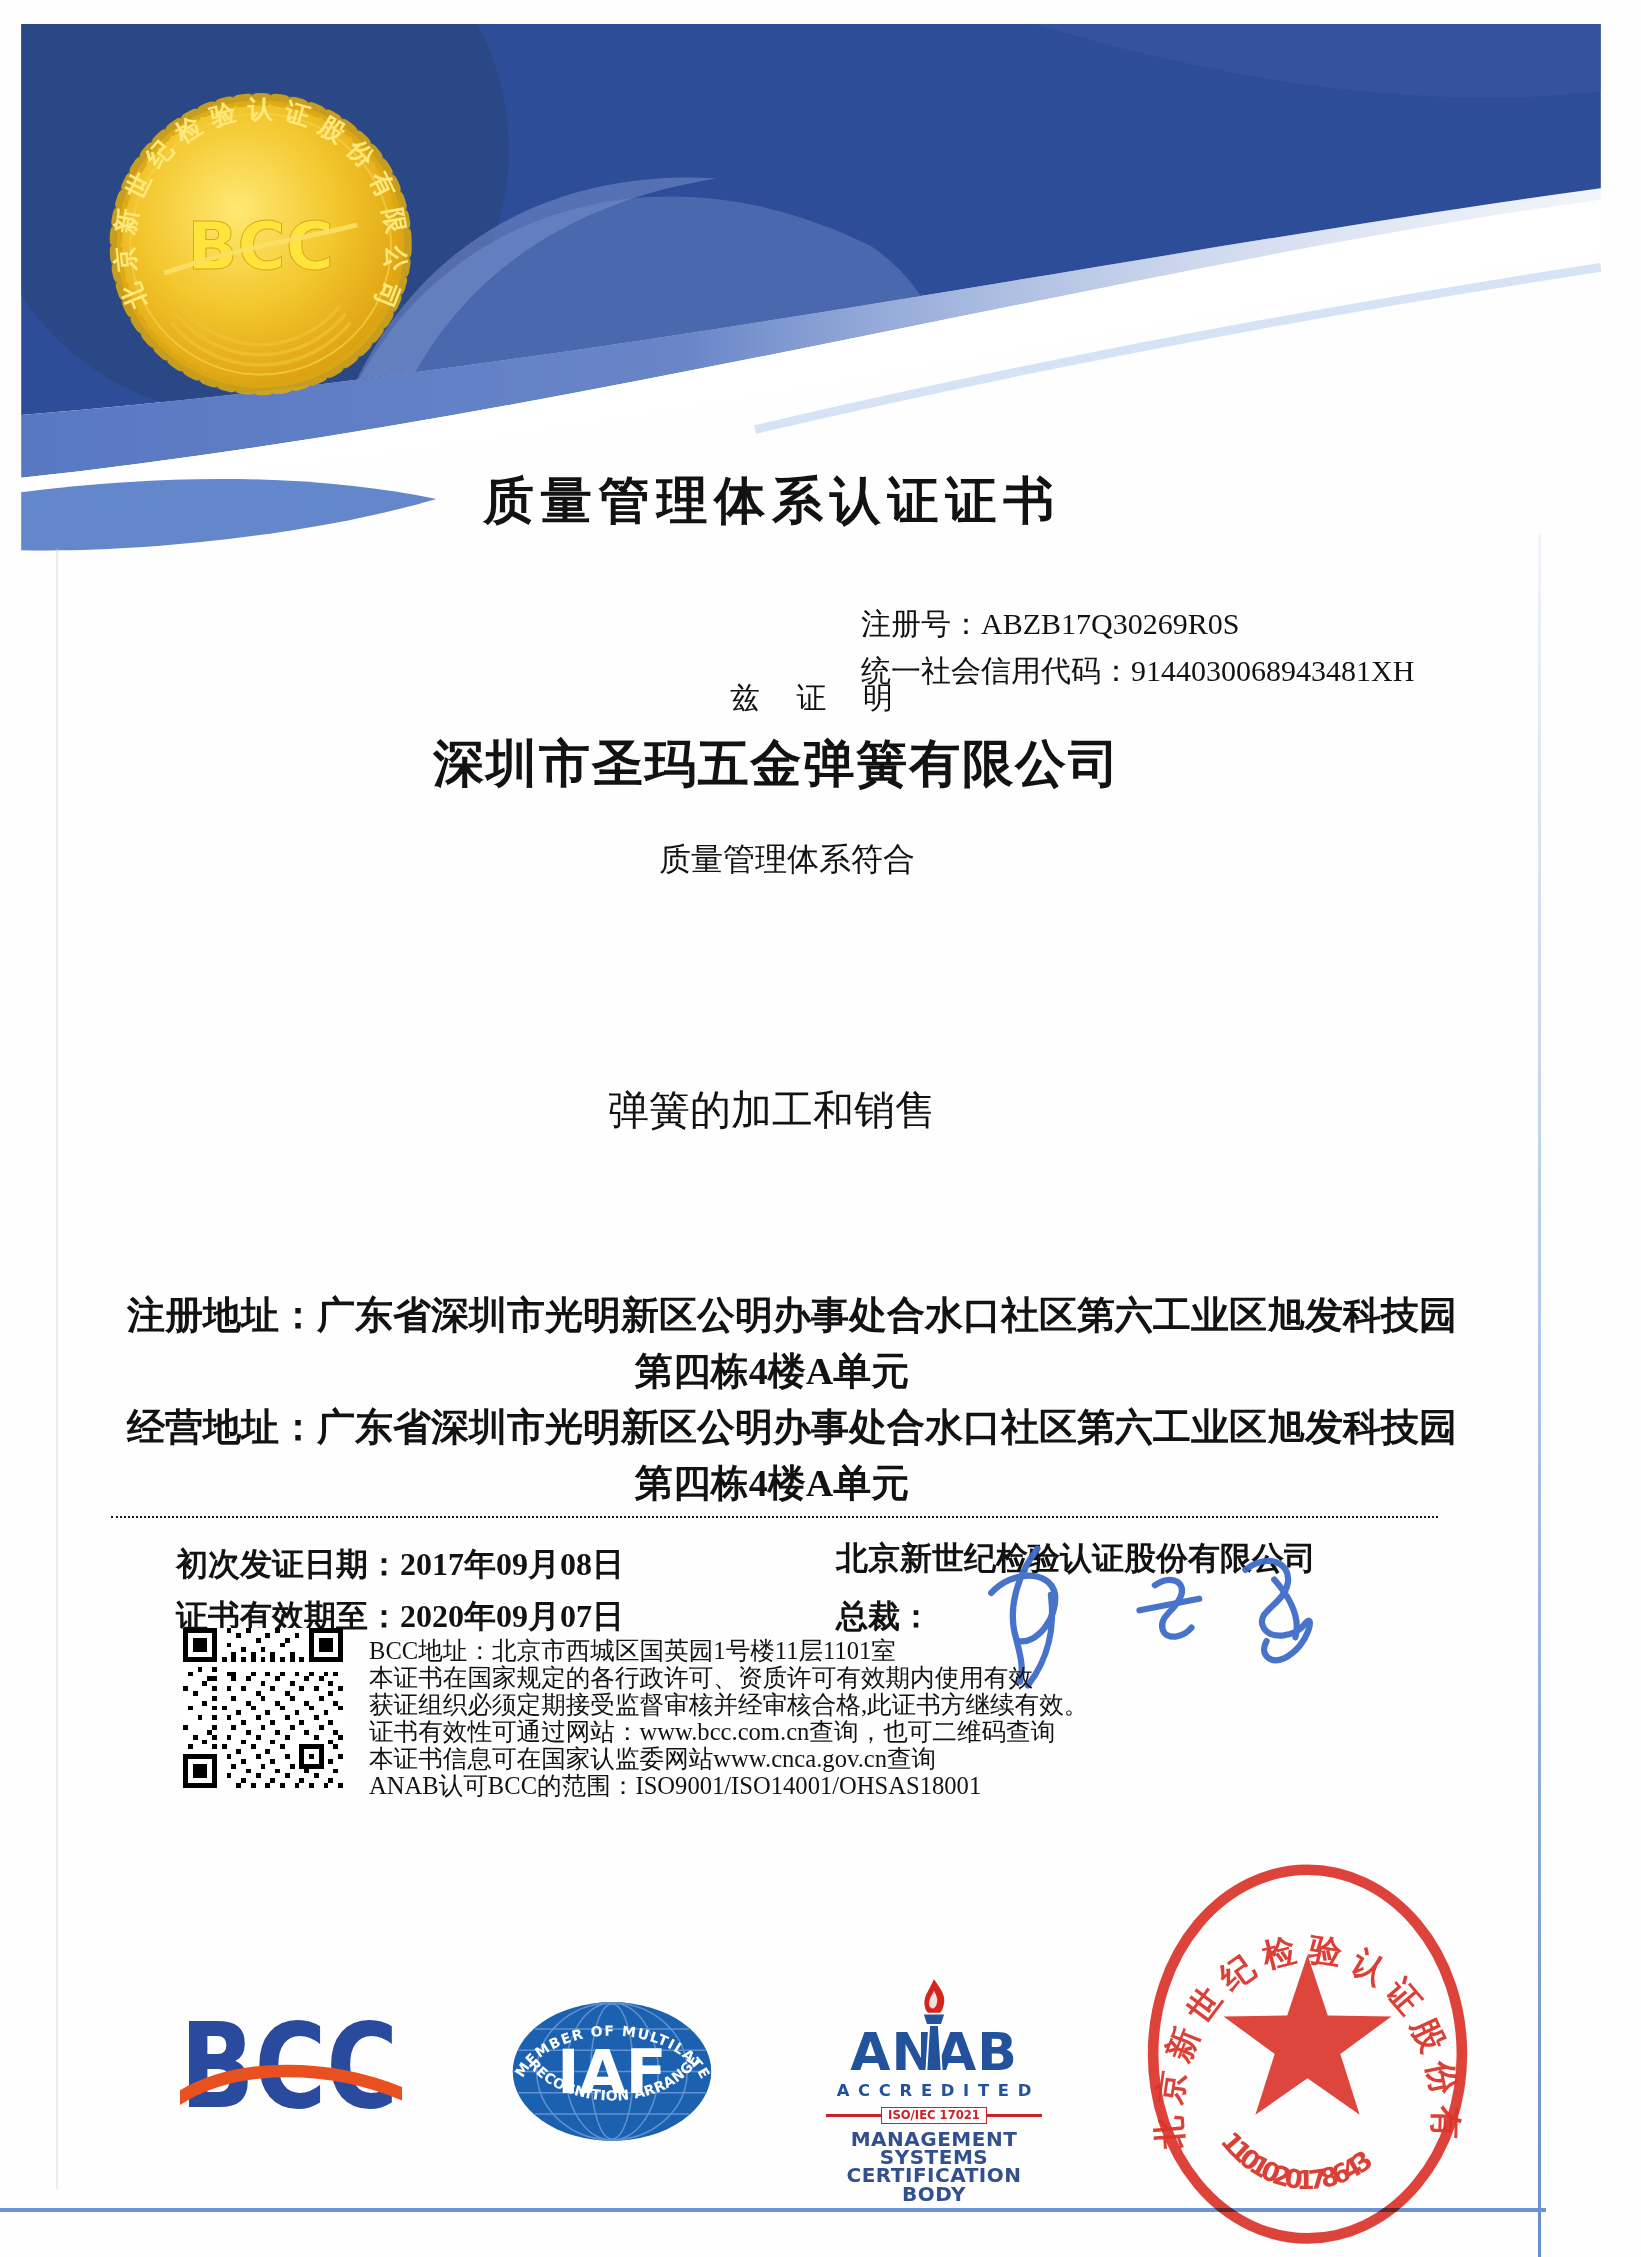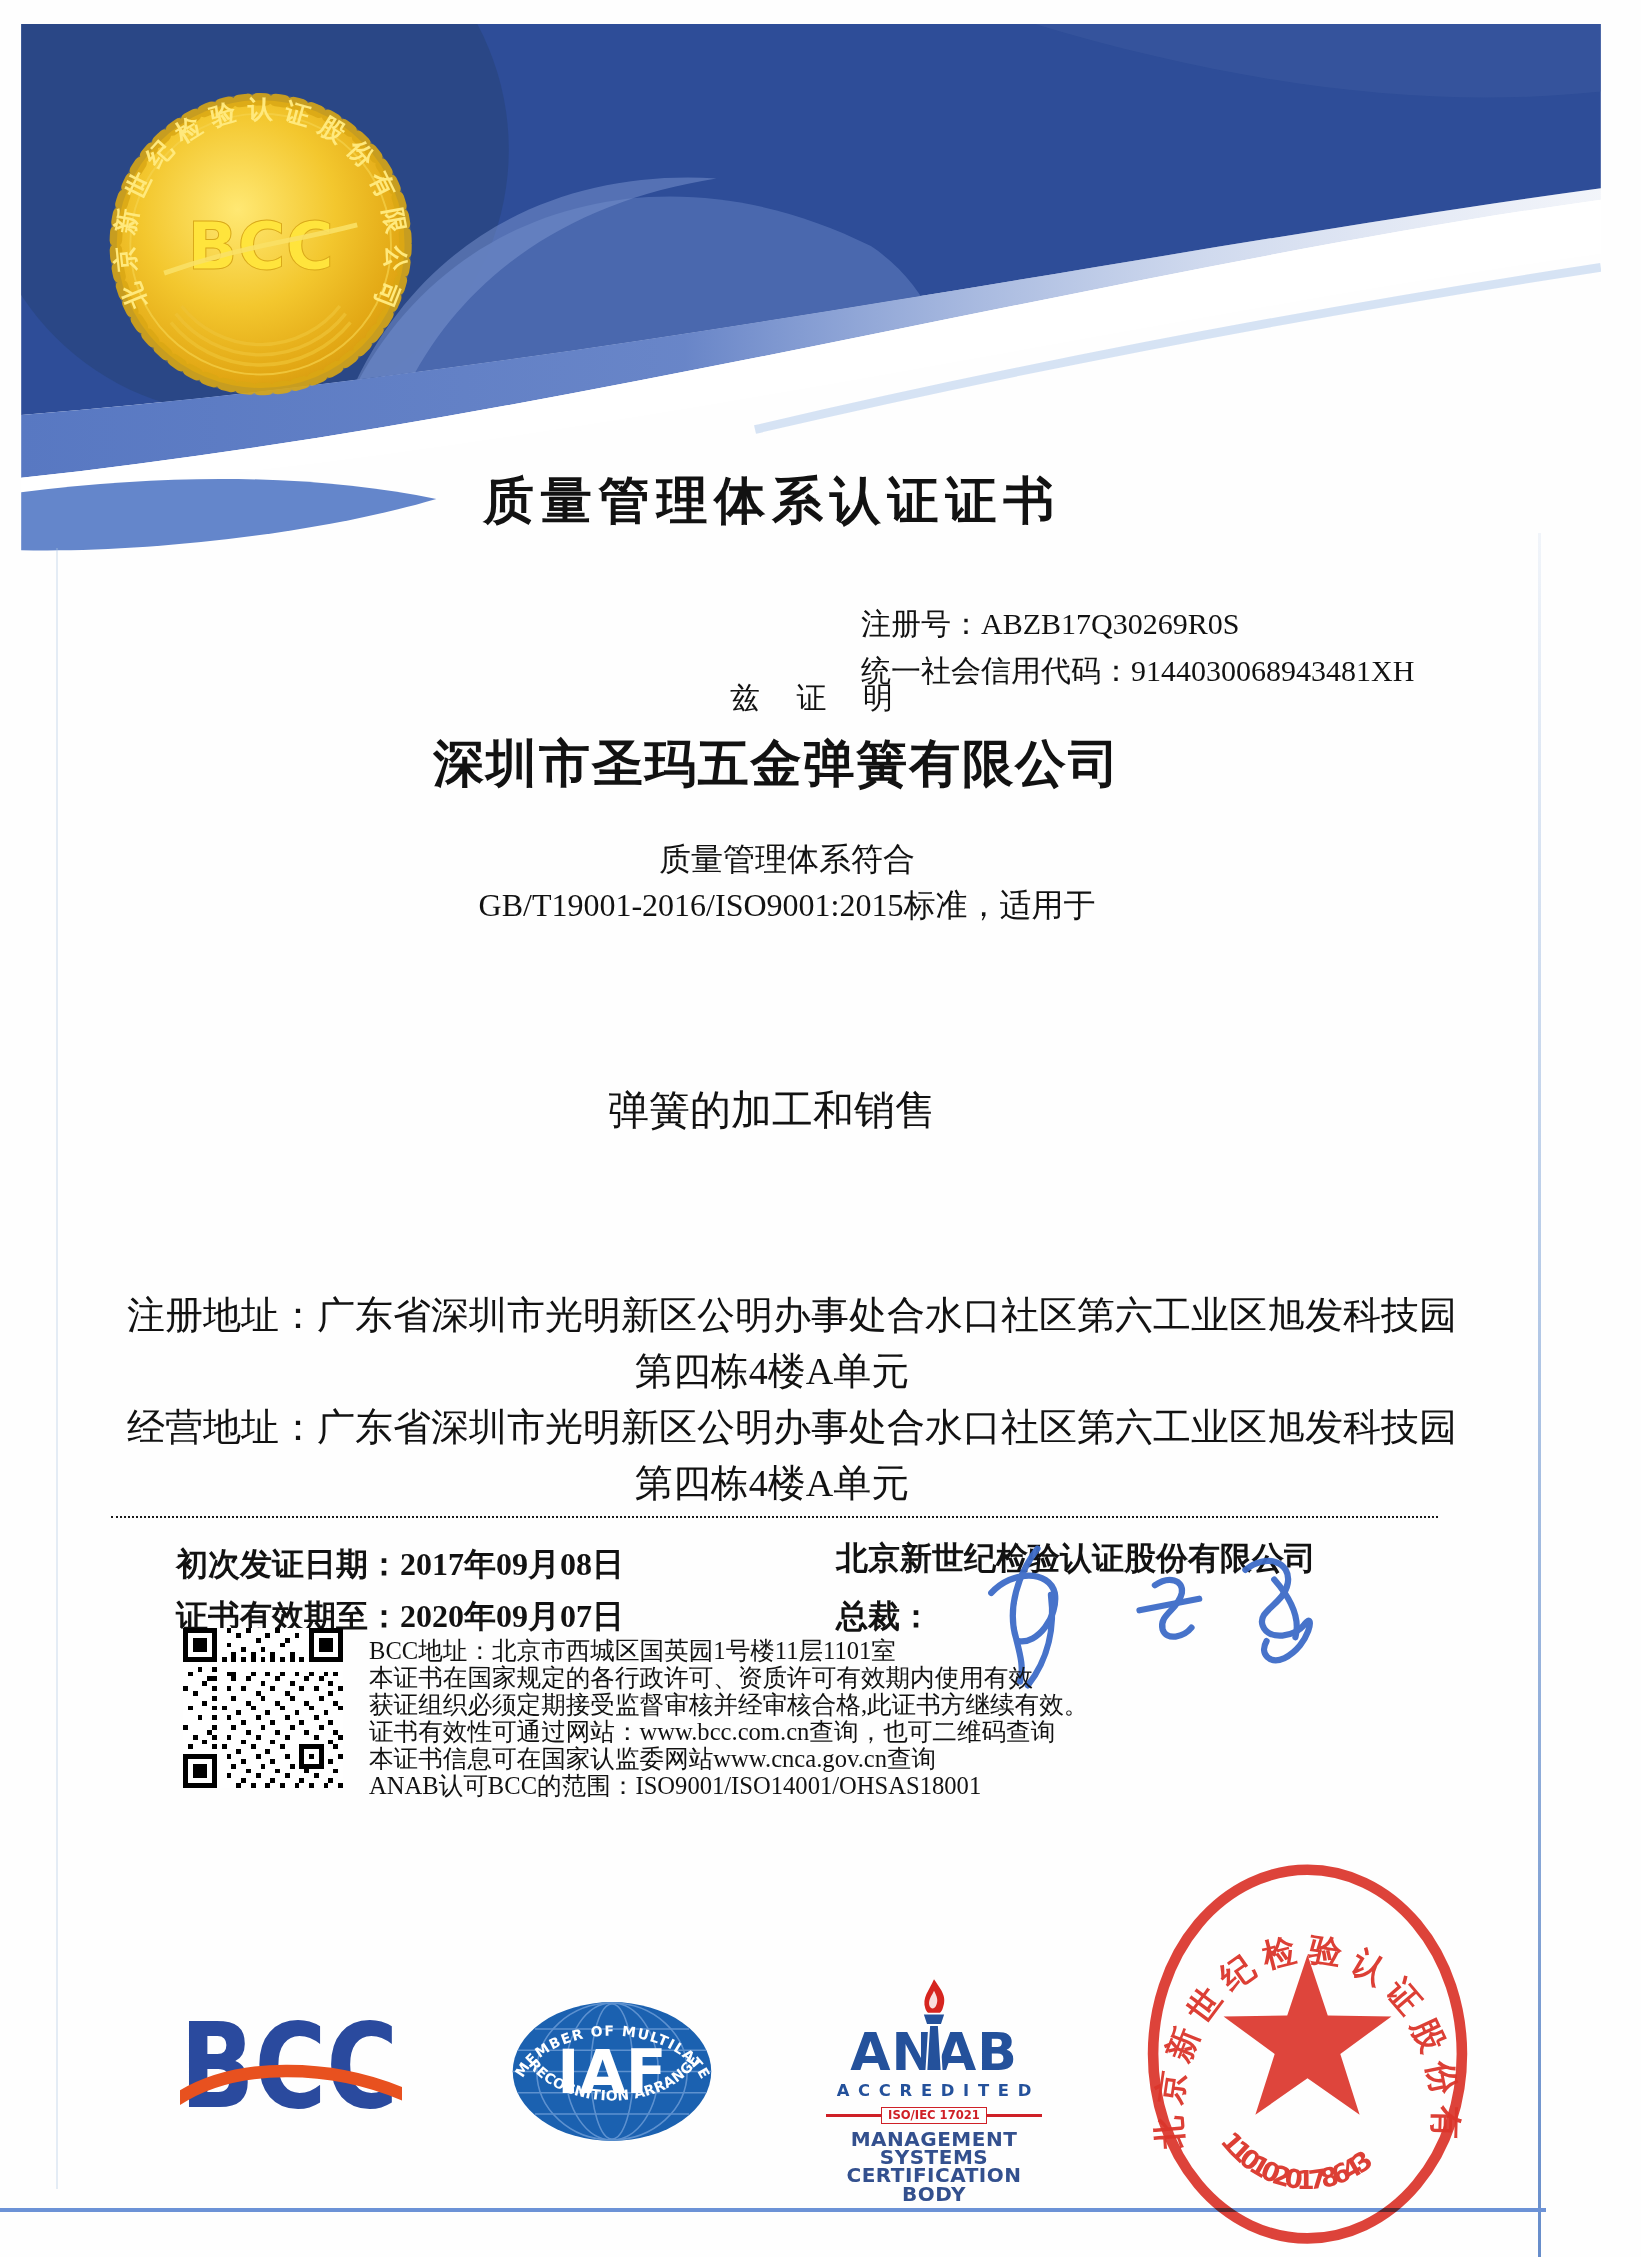--- a/index.html
+++ b/index.html
@@ -6,21 +6,21 @@
   #page{position:relative;width:1641px;height:2257px;background:#fefefe;overflow:hidden;
         font-family:"Liberation Serif","DejaVu Serif",serif;color:#121212;}
   .abs{position:absolute;}
   .cx{transform:translateX(-50%);}
   .title{font-size:51px;font-weight:700;letter-spacing:6.8px;white-space:nowrap;}
   .meta-row{font-size:30px;white-space:nowrap;}
   .certify{font-size:30px;letter-spacing:14.5px;}
   .company{font-size:51px;font-weight:700;letter-spacing:1.9px;white-space:nowrap;}
   .midline{font-size:32px;white-space:nowrap;text-align:right;}
   .scope{font-size:41px;white-space:nowrap;}
-  .addr{font-size:38px;font-weight:400;white-space:nowrap;}
+  .addr{font-size:38px;font-weight:700;white-space:nowrap;}
   .dotline{border-top:2.9px dotted #1a1a1a;height:0;}
   .daterow{font-size:32px;font-weight:600;white-space:nowrap;}
   .fineline{font-size:24.6px;line-height:27px;white-space:nowrap;}
   .anab-wrap{width:216px;text-align:center;font-family:"DejaVu Sans","Liberation Sans",sans-serif;}
   .anab-name{font-size:52px;font-weight:800;color:#24519b;letter-spacing:1px;line-height:1;}
   .anab-accr{font-size:16.4px;font-weight:700;color:#24519b;letter-spacing:8.7px;margin-top:2.9px;margin-left:8.7px;}
   .anab-rule{display:flex;align-items:center;justify-content:center;margin-top:6.8px;}
   .anab-rule .bar{flex:1;height:2.9px;background:#cf2027;}
   .anab-iso{border:1.9px solid #cf2027;color:#cf2027;font-size:11.6px;font-weight:700;padding:0 5.8px;line-height:15.4px;white-space:nowrap;}
   .anab-sub{font-size:20px;font-weight:700;color:#33508e;letter-spacing:0.5px;line-height:18.3px;}
@@ -95,21 +95,20 @@
   <div class="abs meta-row" style="left:861px;top:604px;">
     <span>注册号：</span><span>ABZB17Q30269R0S</span>
   </div>
   <div class="abs meta-row" style="left:861px;top:651px;">
     <span>统一社会信用代码：</span><span>9144030068943481XH</span>
   </div>
   <div class="abs certify" style="left:730px;top:678px;">兹 证 明</div>
 
   <div class="abs cx company" style="left:777px;top:730px;">深圳市圣玛五金弹簧有限公司</div>
   <div class="abs cx midline" style="left:787px;top:838px;">质量管理体系符合</div>
-  <div class="abs cx midline" style="left:787px;top:884px;">GB/T19001-2016/ISO9001:2015标准，适用于</div>
   <div class="abs cx scope" style="left:772px;top:1083px;">弹簧的加工和销售</div>
 
   <div class="abs addr" style="left:127px;top:1290px;">
     <span>注册地址：</span><span>广东省深圳市光明新区公明办事处合水口社区第六工业区旭发科技园</span>
   </div>
   <div class="abs cx addr" style="left:772px;top:1346px;">第四栋4楼A单元</div>
   <div class="abs addr" style="left:127px;top:1402px;">
     <span>经营地址：</span><span>广东省深圳市光明新区公明办事处合水口社区第六工业区旭发科技园</span>
   </div>
   <div class="abs cx addr" style="left:772px;top:1458px;">第四栋4楼A单元</div>

